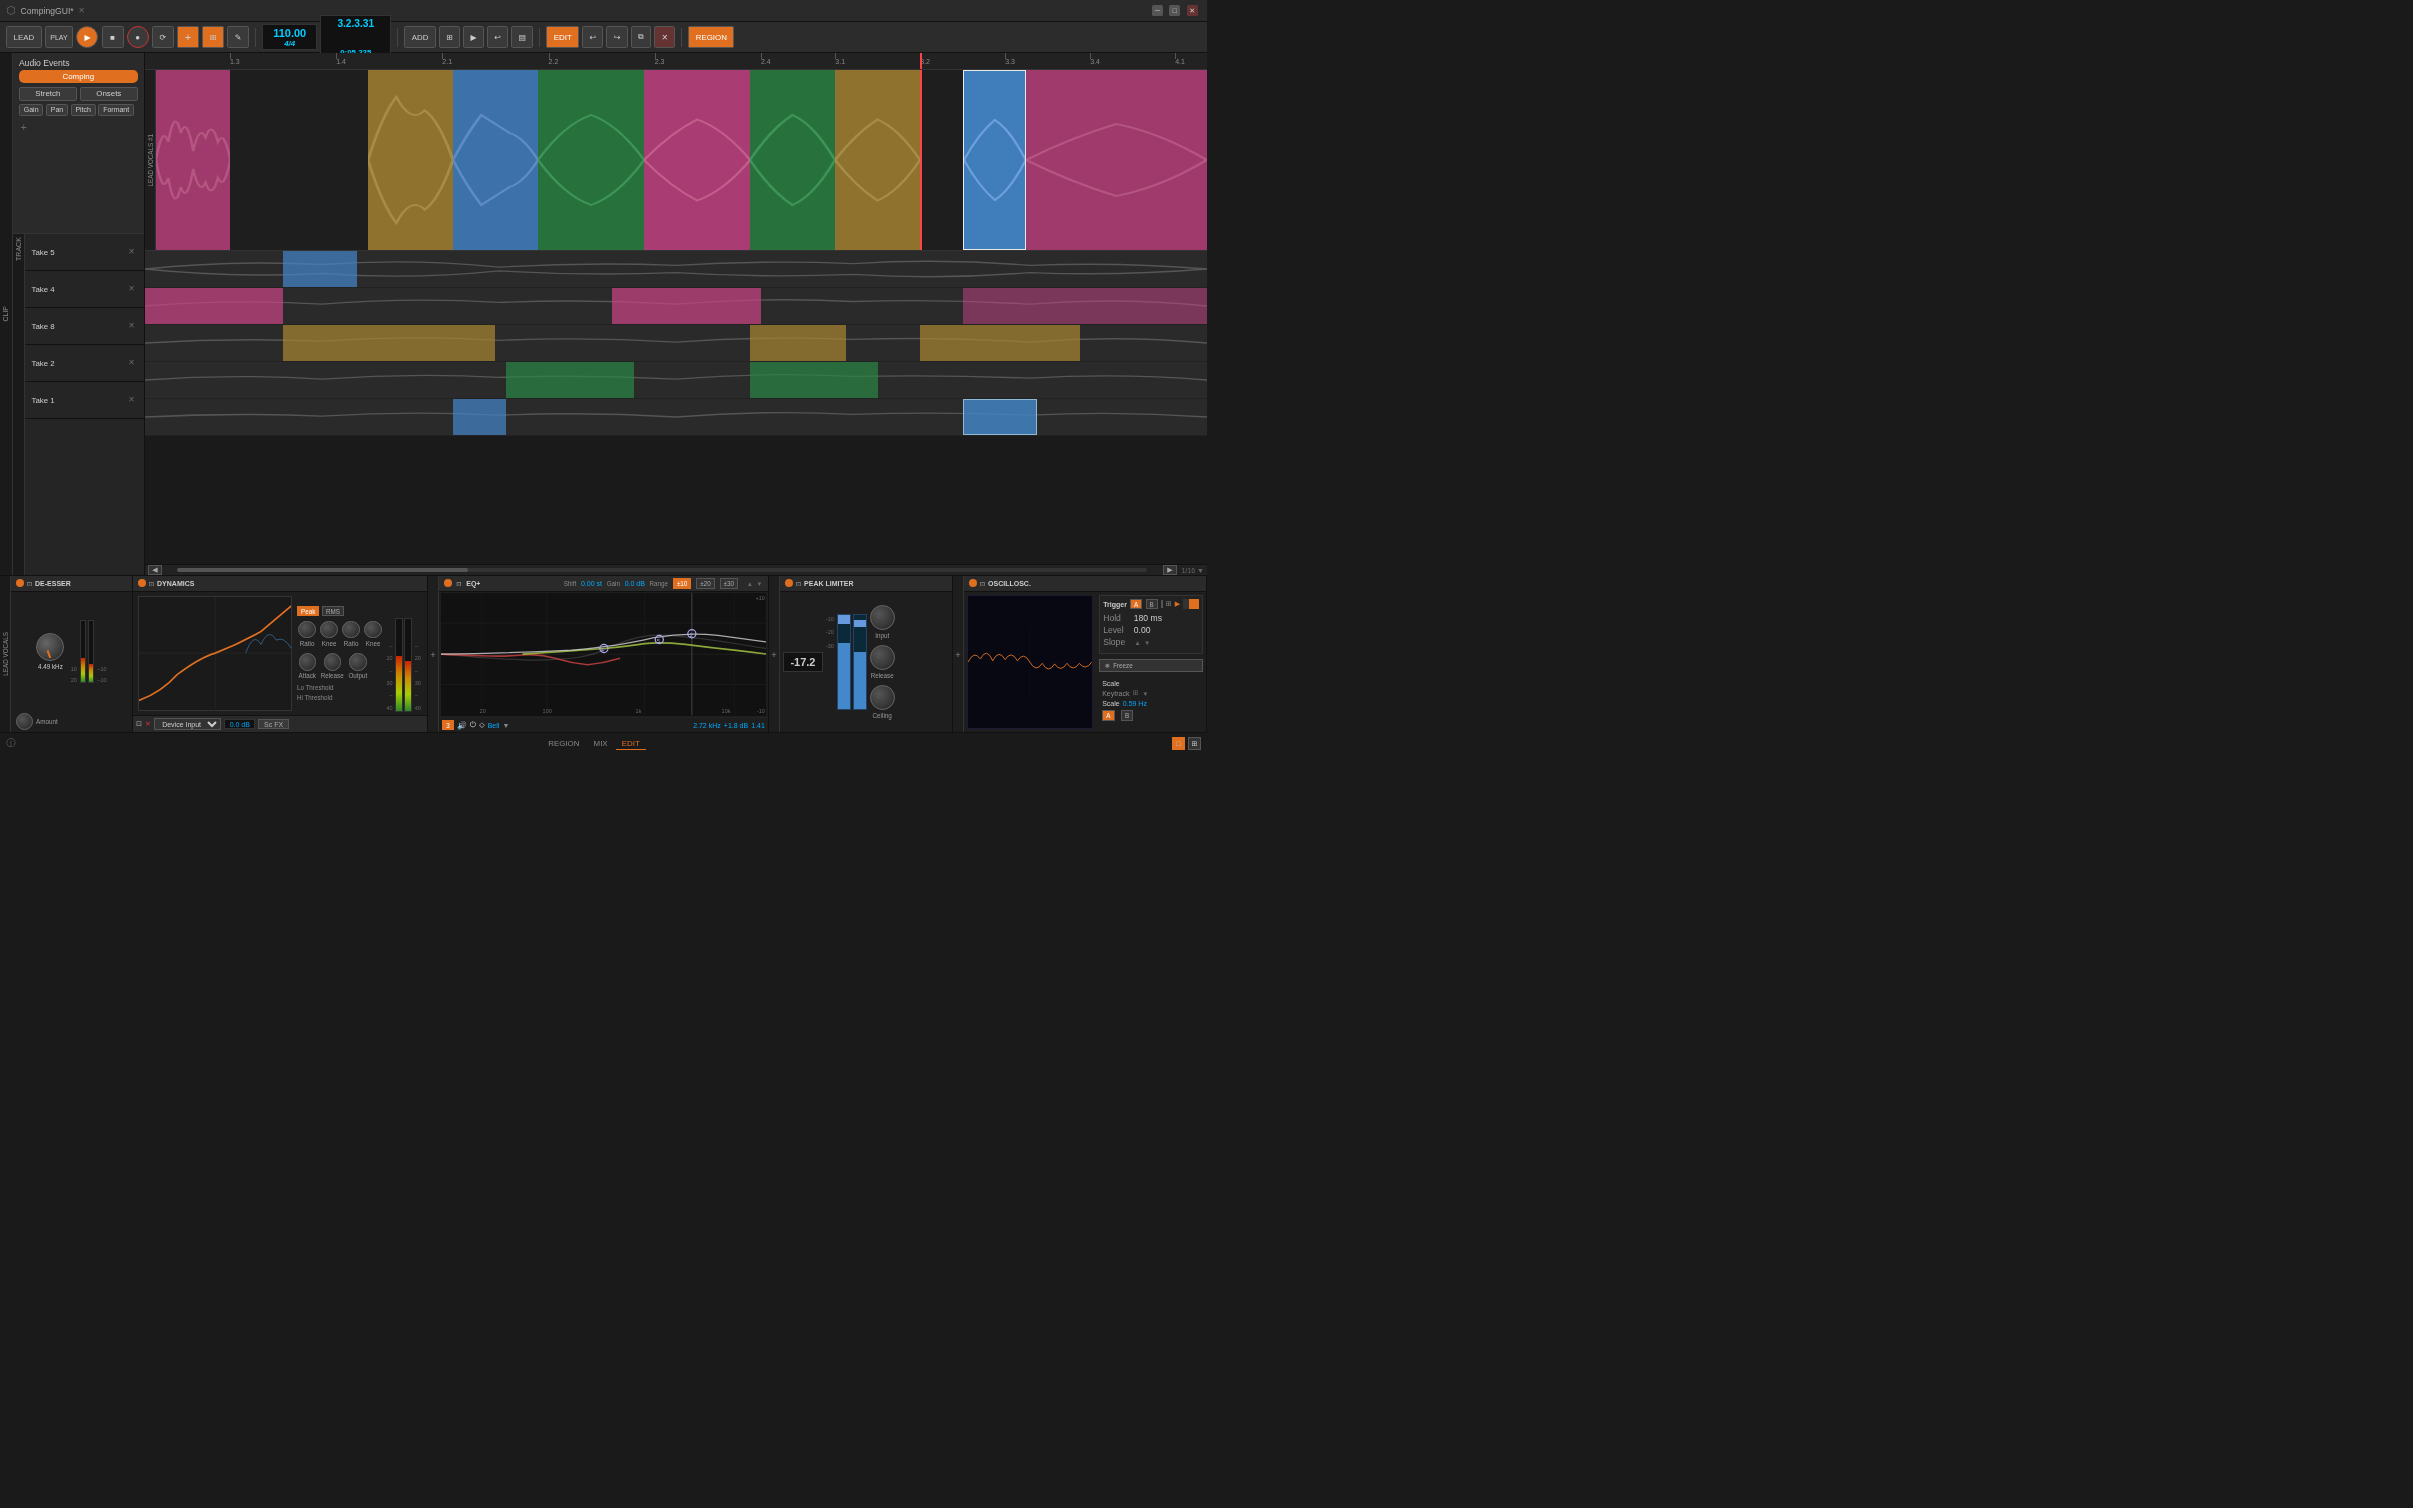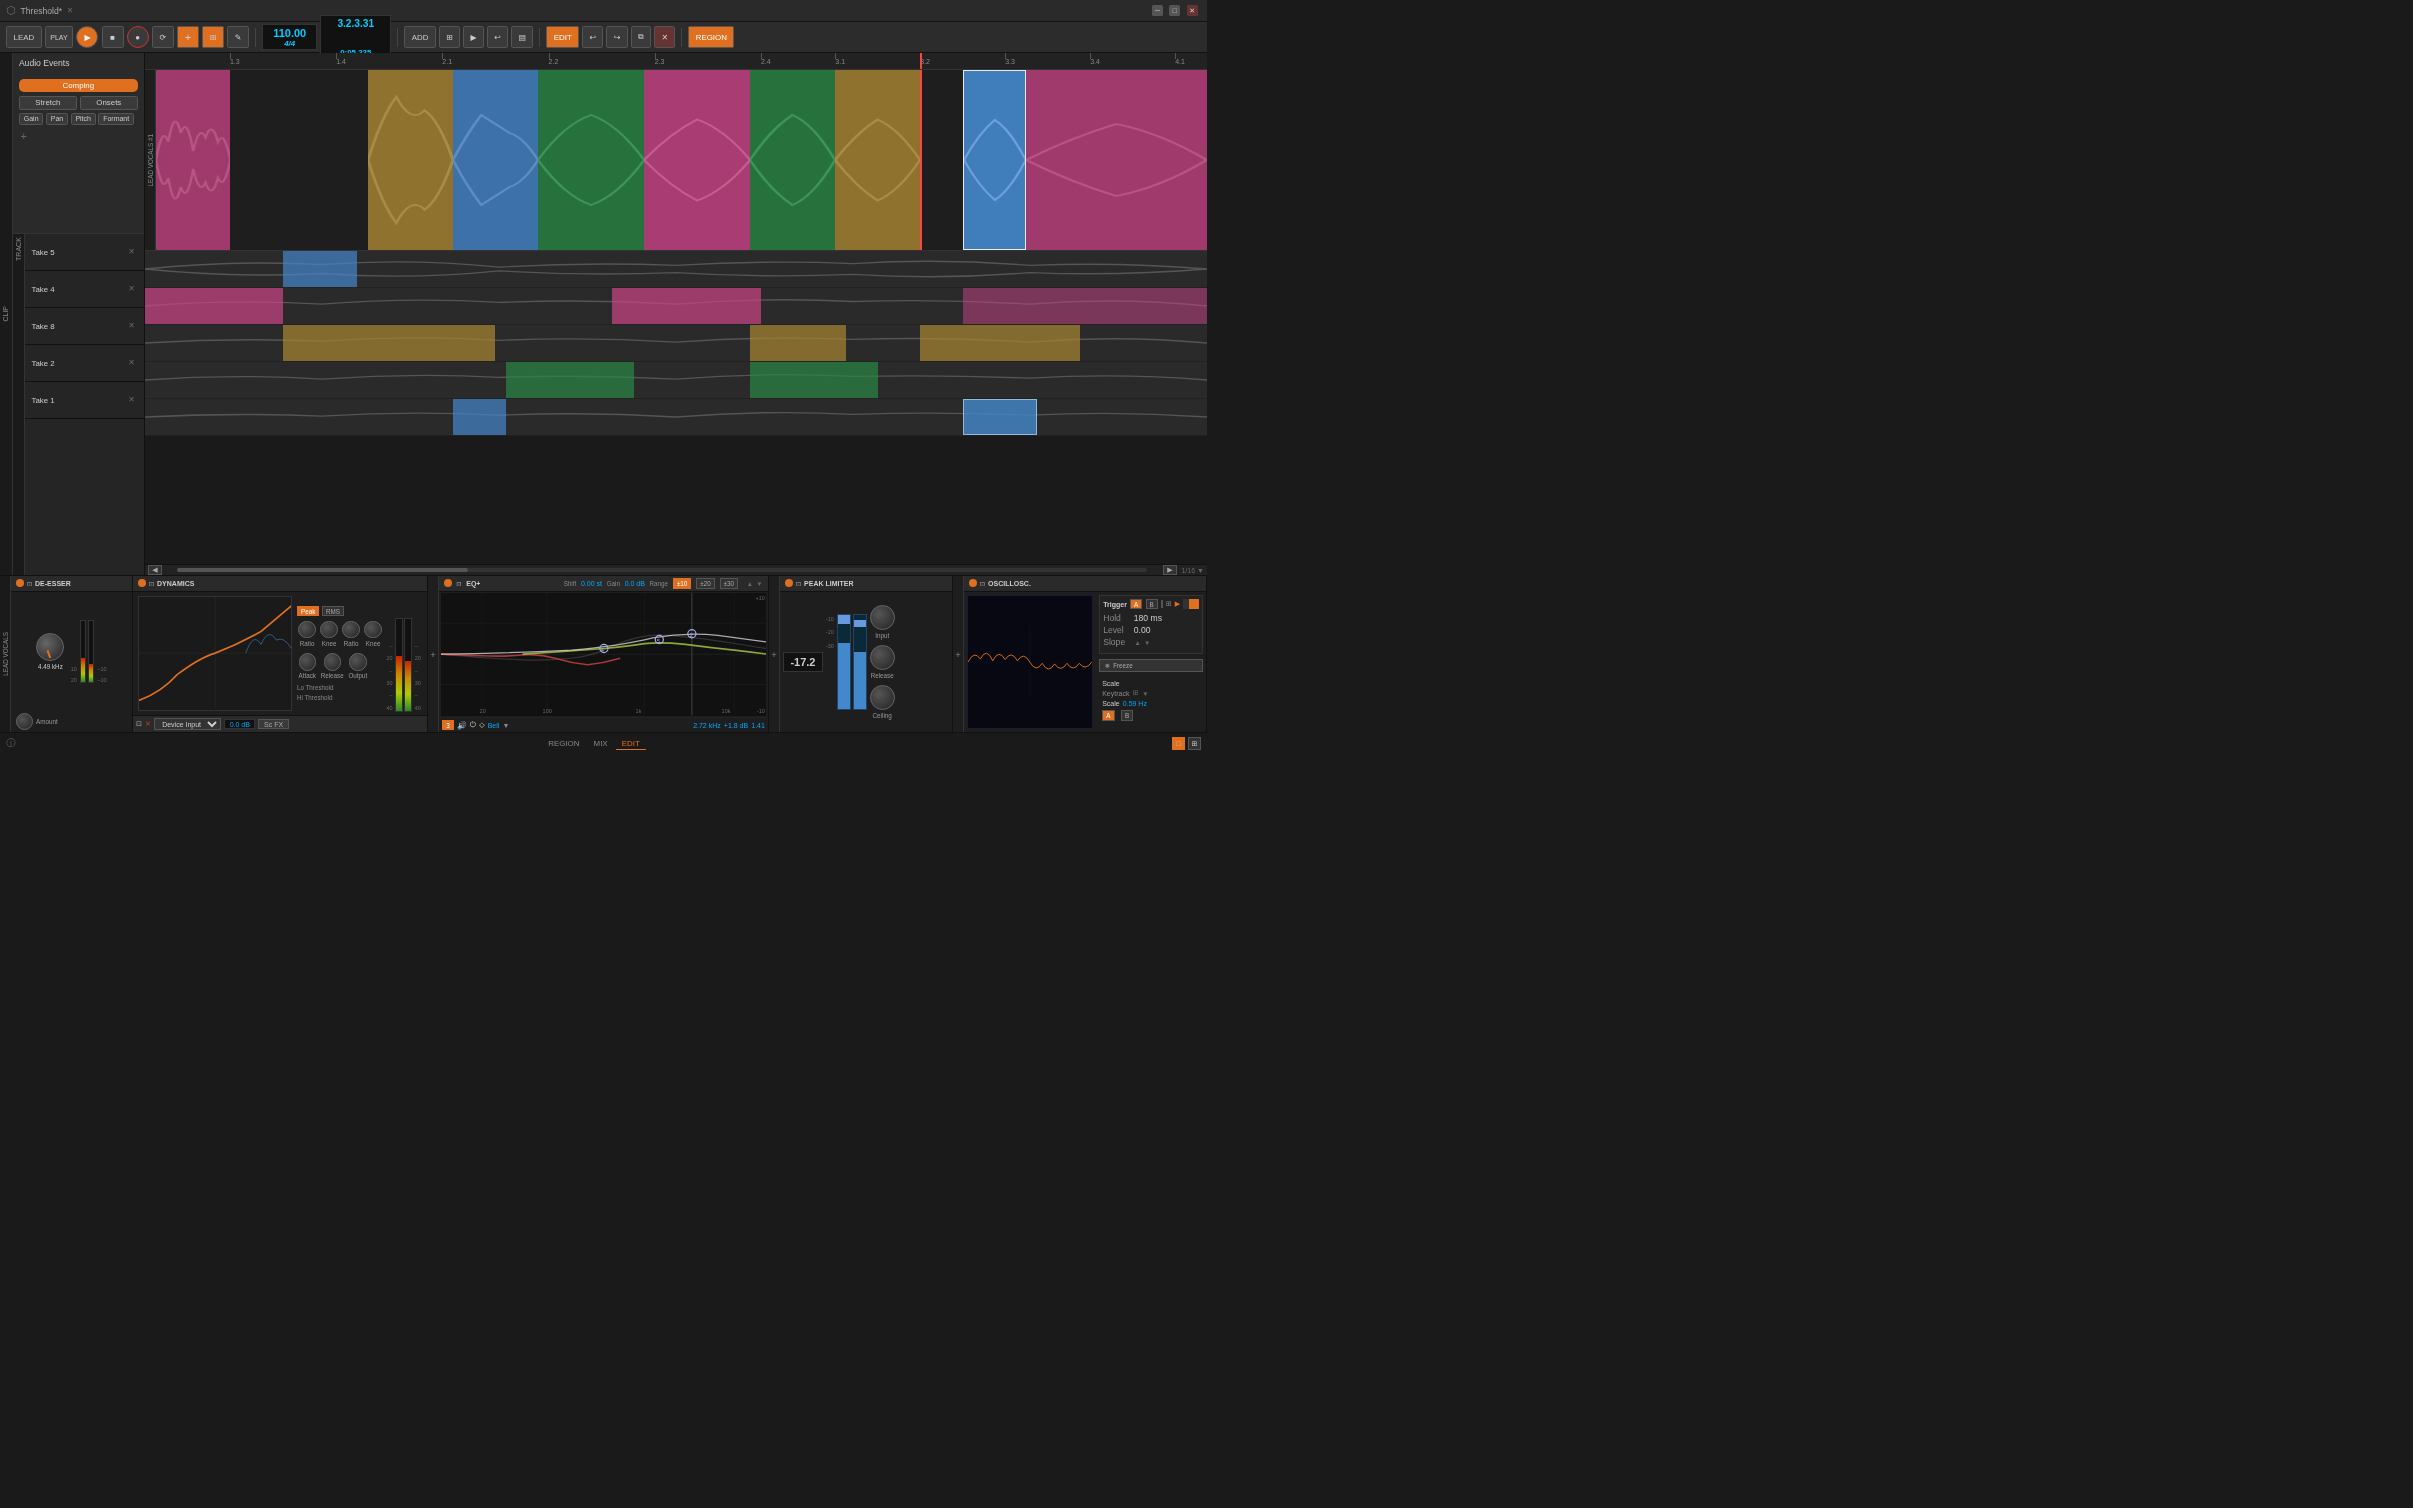--- a/index.html
+++ b/index.html
@@ -32,21 +32,21 @@
     }
     .time-display {
       background: #111; color: #00ccff; font-size: 10.2px; font-weight: bold;
       padding: 1.6px 4.7px; border: 0.8px solid #333; min-width: 71px; text-align: center;
     }
     .transport-sep { width: 0.8px; height: 19px; background: #444; margin: 0 3.1px; }
     
     
     #main { display: flex; height: calc(754px - 22px - 31px - 157px - 22px); }
     .audio-events-panel { background: #2a2a2a; padding: 4.7px 6.3px; border-bottom: 0.8px solid #111; }
-    .audio-events-title { font-size: 8.6px; color: #ccc; margin-bottom: 11px; }
+    .audio-events-title { font-size: 8.6px; color: #ccc; margin-bottom: 2px; }
     .comping-btn { background: #e07020; color: #fff; font-size: 7.9px; padding: 2.4px 6.3px; border: none; cursor: pointer; width: 100%; border-radius: 5px; margin-bottom: 3.1px; }
     .stretch-onsets { display: flex; gap: 3.1px; margin-bottom: 3.1px; }
     .so-btn { flex: 1; background: #3a3a3a; color: #ccc; font-size: 7.9px; padding: 1.6px 3.1px; border: 0.8px solid #555; cursor: pointer; border-radius: 1.6px; }
     .gain-row { display: flex; gap: 2.4px; }
     .gain-btn { background: #3a3a3a; color: #ccc; font-size: 7px; padding: 1.6px 3.9px; border: 0.8px solid #555; cursor: pointer; border-radius: 1.6px; }
     
     .track-header { height: 37px; display: flex; align-items: center; padding: 3.1px 6.3px; border-bottom: 0.8px solid #111; background: #252525; }
     .track-name { font-size: 7.9px; color: #ccc; flex: 1; }
     .track-close { width: 9.4px; height: 9.4px; color: #666; font-size: 7.9px; cursor: pointer; }
     
@@ -140,21 +140,21 @@
     
     .track-label-col { width: 12.6px; background: #1a1a1a; border-right: 0.8px solid #333; }
     .track-label-text { writing-mode: vertical-rl; transform: rotate(180deg); font-size: 7px; color: #888; padding: 3.1px 1.6px; }
   </style>
 </head>
 <body>
 
 <div id="titlebar">
   <div class="left">
     <span style="font-size:11px; color:#666;">⬡</span>
-    <span class="title">Threshold*</span>
+    <span class="title">CompingGUI*</span>
     <span style="color:#666; font-size:7.9px;">✕</span>
   </div>
   <div style="display:flex; gap:6.3px; padding-right:9.4px;">
     <div class="ctrl-btn">─</div>
     <div class="ctrl-btn">□</div>
     <div class="ctrl-btn" style="background:#663333;">✕</div>
   </div>
 </div>
 
 <div id="transport">

